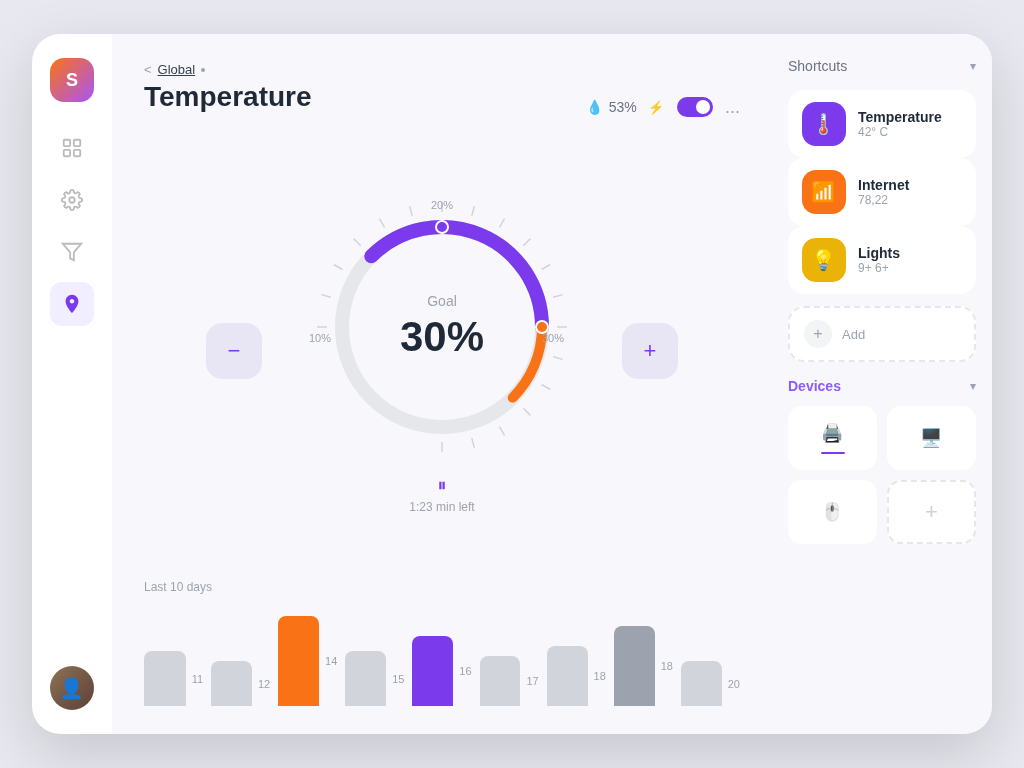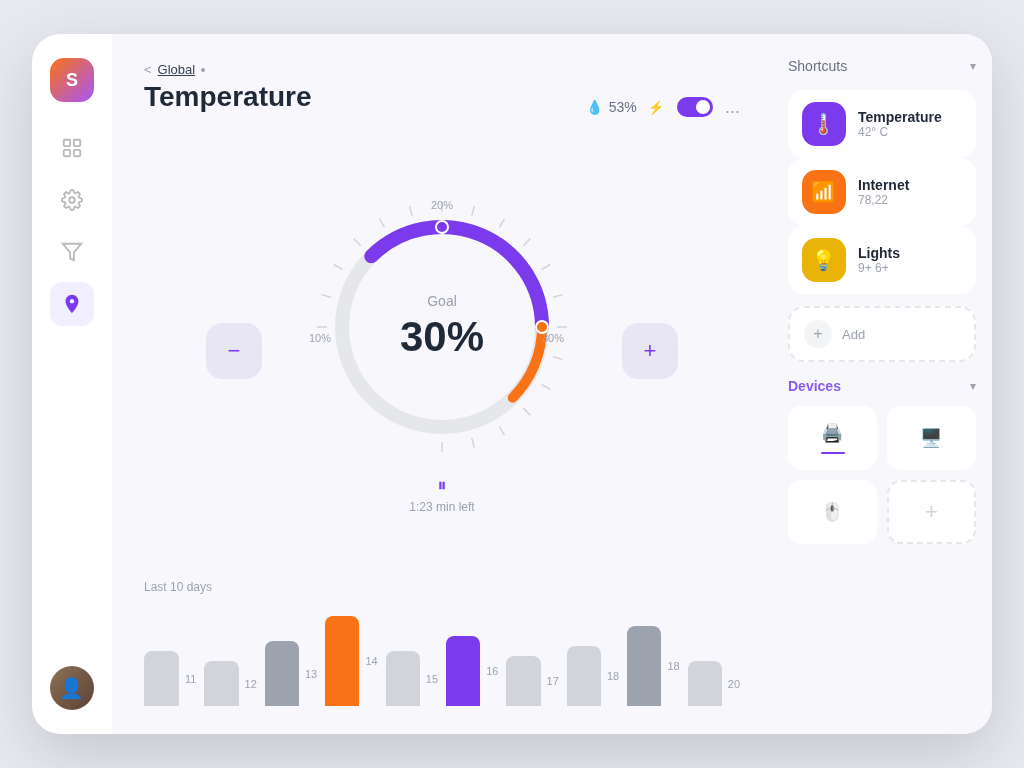--- a/index.html
+++ b/index.html
@@ -534,24 +534,20 @@
       <div class="bar-chart" id="bar-chart-container">
       <div class="bar-group">
       <div class="bar" style="height:55px; background:#d1d5db;"></div>
       <span class="bar-date">11</span>
     </div>
           <div class="bar-group">
       <div class="bar" style="height:45px; background:#d1d5db;"></div>
       <span class="bar-date">12</span>
     </div>
           <div class="bar-group">
-      <div class="bar" style="height:65px; background:#9ca3af;"></div>
-      <span class="bar-date">13</span>
-    </div>
-          <div class="bar-group">
       <div class="bar" style="height:90px; background:#f97316;"></div>
       <span class="bar-date">14</span>
     </div>
           <div class="bar-group">
       <div class="bar" style="height:55px; background:#d1d5db;"></div>
       <span class="bar-date">15</span>
     </div>
           <div class="bar-group">
       <div class="bar" style="height:70px; background:#7c3aed;"></div>
       <span class="bar-date">16</span>

